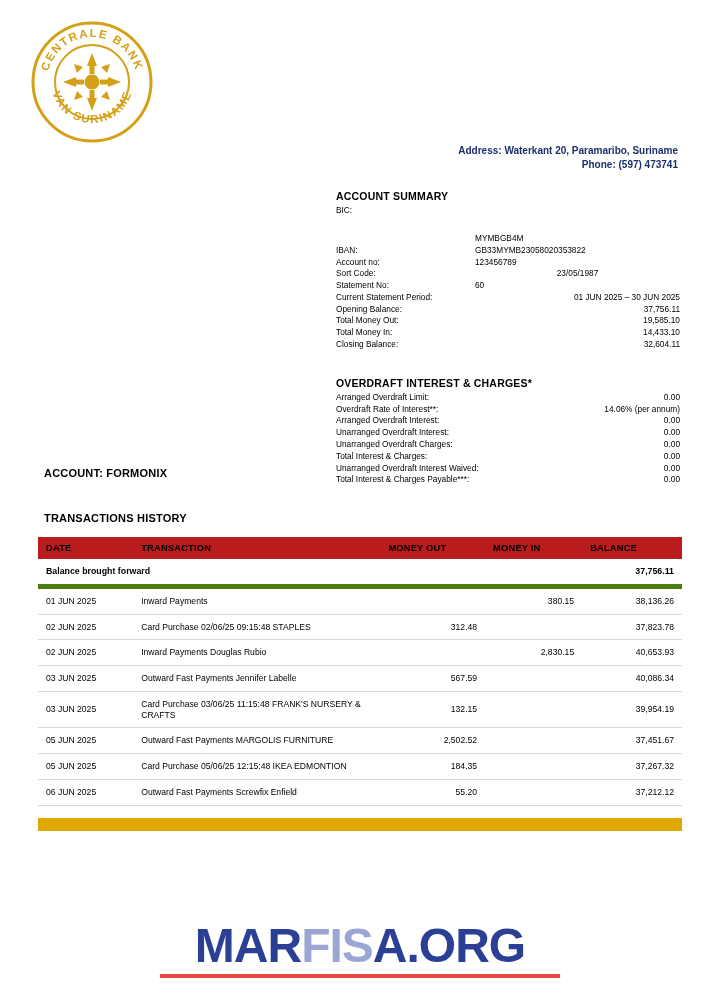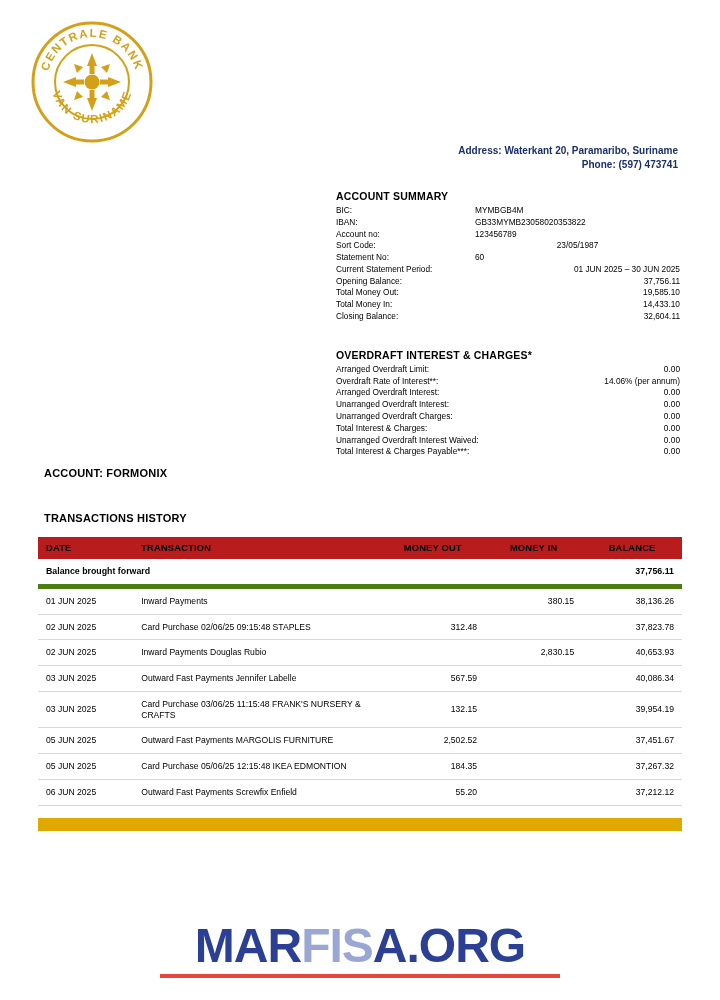--- a/index.html
+++ b/index.html
@@ -124,21 +124,21 @@
   }
   table.tx thead th {
     background: #b91c1c;
     color: #000;
     font-size: 9.3px;
     font-weight: bold;
     padding: 6px 8px;
     text-align: left;
     letter-spacing: 0.2px;
   }
-  table.tx thead th.num { text-align: center; }
+  table.tx thead th.num { text-align: left; }
 
   table.tx td {
     padding: 7px 8px;
     border-bottom: 1px solid #d8d8d8;
     vertical-align: middle;
     line-height: 1.25;
   }
   table.tx td.num { text-align: right; }
   table.tx tr.brought td {
     font-weight: bold;
@@ -222,21 +222,21 @@
     <div>Address: Waterkant 20, Paramaribo, Suriname</div>
     <div>Phone: (597) 473741</div>
   </div>
 
 
   <div class="summary">
     <h3>ACCOUNT SUMMARY</h3>
 
     <div class="kv">
       <span class="k">BIC:</span>
-      <span class="v" style="width:205px;text-align:left;">MYMBGB4M</span>
+      <span class="v" style="width:205px;text-align:left;margin-top:28px;">MYMBGB4M</span>
     </div>
     <div class="kv">
       <span class="k">IBAN:</span>
       <span class="v" style="width:205px;text-align:left;">GB33MYMB23058020353822</span>
     </div>
     <div class="kv">
       <span class="k">Account no:</span>
       <span class="v" style="width:205px;text-align:left;">123456789</span>
     </div>
     <div class="kv">

